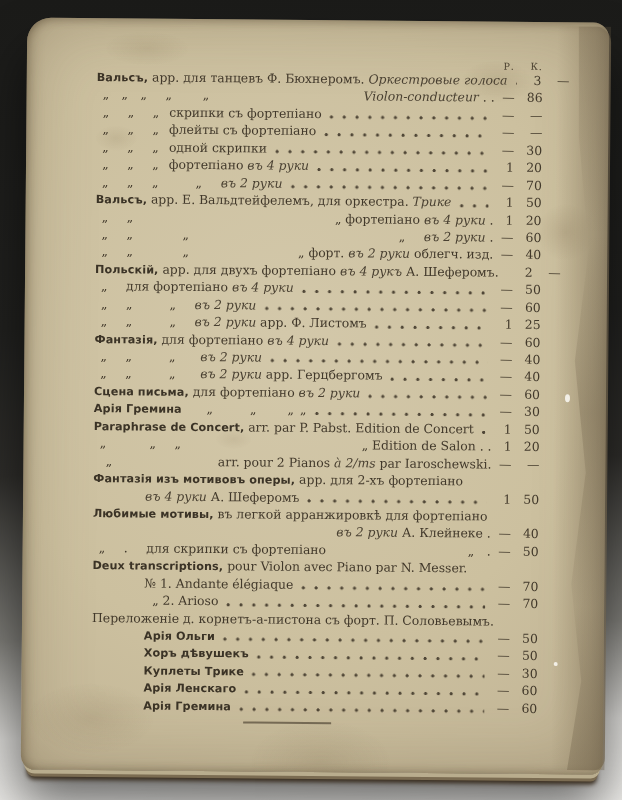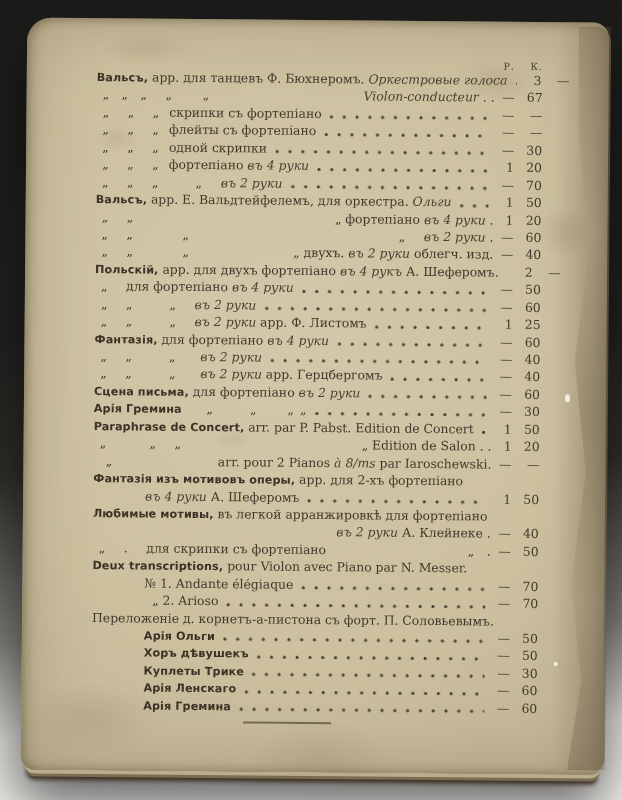--- a/index.html
+++ b/index.html
@@ -93,21 +93,21 @@
             <span class="kop">—</span>
           </span>
         </div>
         <div class="row">
           <span class="seg n"> „ „ „  „   „</span>
           <span class="leader blank"></span>
           <span class="seg i">Violon-conducteur</span>
           <span class="seg n"> . .</span>
           <span class="price">
             <span class="rub">—</span>
-            <span class="kop">67</span>
+            <span class="kop">86</span>
           </span>
         </div>
         <div class="row">
           <span class="seg n"> „  „  „  </span>
           <span class="seg n">скрипки съ фортепіано</span>
           <span class="leader"></span>
           <span class="price">
             <span class="rub">—</span>
             <span class="kop">—</span>
           </span>
@@ -145,21 +145,21 @@
           <span class="seg i">въ 2 руки</span>
           <span class="leader"></span>
           <span class="price">
             <span class="rub">—</span>
             <span class="kop">70</span>
           </span>
         </div>
         <div class="row">
           <span class="seg b">Вальсъ,</span>
           <span class="seg n"> арр. Е. Вальдтейфелемъ, для оркестра. </span>
-          <span class="seg i">Ольги</span>
+          <span class="seg i">Трике</span>
           <span class="leader"></span>
           <span class="price">
             <span class="rub">1</span>
             <span class="kop">50</span>
           </span>
         </div>
         <div class="row">
           <span class="seg n"> „  „</span>
           <span class="leader blank"></span>
           <span class="seg n">„ фортепіано </span>
@@ -177,21 +177,21 @@
           <span class="seg i">въ 2 руки</span>
           <span class="seg n"> .</span>
           <span class="price">
             <span class="rub">—</span>
             <span class="kop">60</span>
           </span>
         </div>
         <div class="row">
           <span class="seg n"> „  „    „</span>
           <span class="leader blank"></span>
-          <span class="seg n">„ двухъ. </span>
+          <span class="seg n">„ форт. </span>
           <span class="seg i">въ 2 руки</span>
           <span class="seg n"> облегч. изд.</span>
           <span class="price">
             <span class="rub">—</span>
             <span class="kop">40</span>
           </span>
         </div>
         <div class="row">
           <span class="seg b">Польскій,</span>
           <span class="seg n"> арр. для двухъ фортепіано </span>
@@ -295,21 +295,21 @@
           <span class="seg n">„ Edition de Salon . .</span>
           <span class="price">
             <span class="rub">1</span>
             <span class="kop">20</span>
           </span>
         </div>
         <div class="row">
           <span class="seg n"> „</span>
           <span class="leader blank"></span>
           <span class="seg n">arr. pour 2 Pianos </span>
-          <span class="seg i">à 8/ms</span>
+          <span class="seg i">à 2/ms</span>
           <span class="seg n"> par Iaroschewski.</span>
           <span class="price">
             <span class="rub">—</span>
             <span class="kop">—</span>
           </span>
         </div>
         <div class="row">
           <span class="seg b">Фантазія изъ мотивовъ оперы,</span>
           <span class="seg n"> арр. для 2-хъ фортепіано</span>
           <span class="leader blank"></span>

